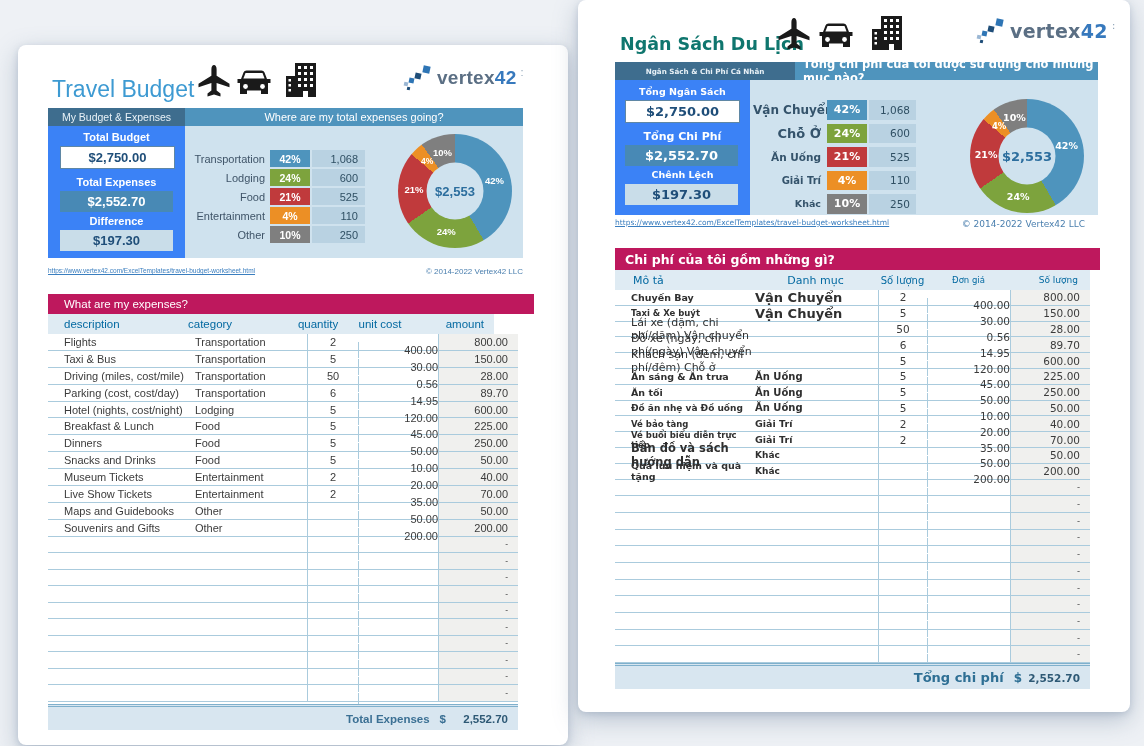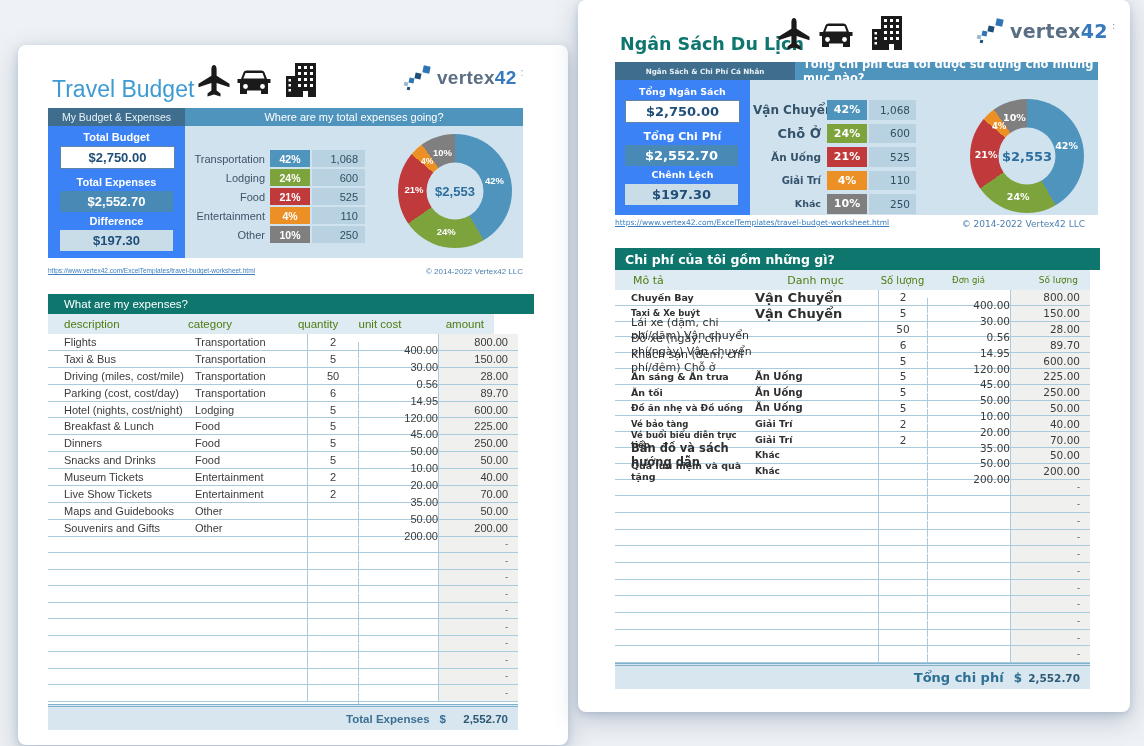--- a/index.html
+++ b/index.html
@@ -54,24 +54,24 @@
   .d-hole{position:absolute;left:50%;top:50%;width:57px;height:57px;border-radius:50%;
           background:#cfe2ee;transform:translate(-50%,-50%);display:flex;align-items:center;justify-content:center;}
   .d-center{font-size:13px;font-weight:700;color:#2c6e9e;}
   .d-lbl{position:absolute;transform:translate(-50%,-50%);color:#fff;font-weight:700;font-size:9.5px;}
 
   
   .link{color:#3a7ebf;text-decoration:underline;}
   .copy{color:#4a7fae;}
 
   
-  .sec-h{background:#0f766e;color:#fff;display:flex;align-items:center;}
+  .sec-h{background:#be185d;color:#fff;display:flex;align-items:center;}
   .L .sec-h{font-size:11.5px;padding-left:16px;}
   .R .sec-h{font-size:12.5px;font-weight:700;padding-left:10px;}
-  .col-h{background:#dfebf3;color:#4d7c0f;display:flex;align-items:center;}
+  .col-h{background:#dfebf3;color:#0369a1;display:flex;align-items:center;}
   .col-h span{display:block;box-sizing:border-box;}
   .t-row{display:flex;align-items:center;height:var(--row-h);box-sizing:border-box;
          border-bottom:1px solid #aacbdd;color:#3b3b3b;}
   .t-row.empty{height:var(--empty-h);}
   .cell{height:100%;display:flex;align-items:center;box-sizing:border-box;}
   .c3,.c4,.c5{border-left:1px solid #aacbdd;}
   .c5{background:#f0f0ee;}
   .c1{padding-left:16px;}
   .c2{padding-left:2px;}
   .c3{justify-content:center;}

